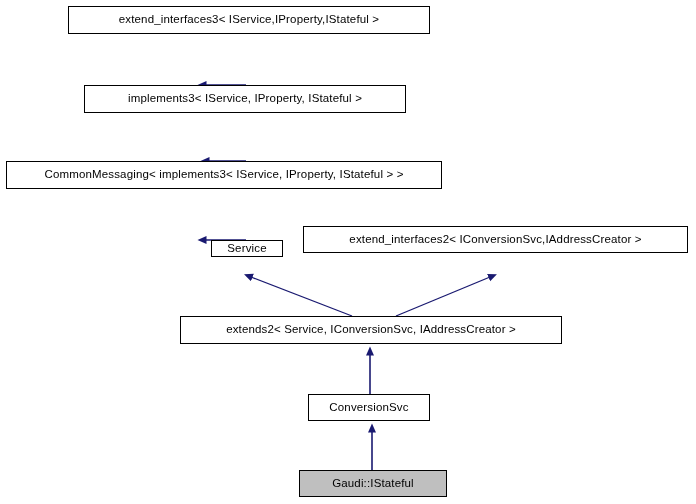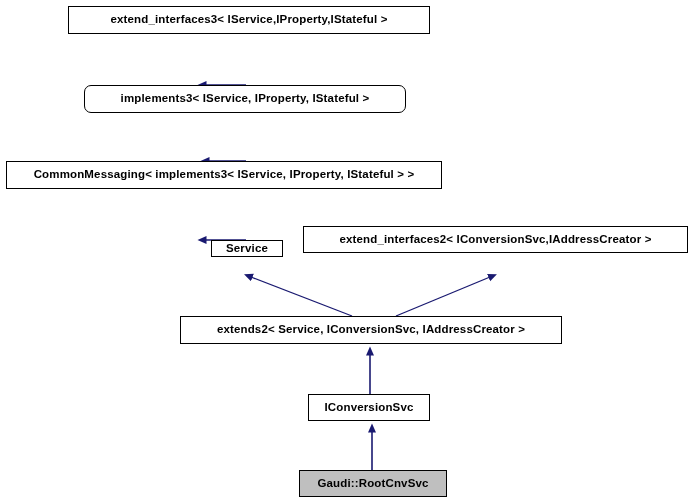--- a/index.html
+++ b/index.html
@@ -36,21 +36,20 @@
   }
   .node.highlight {
     background: #bfbfbf;
   }
   .node-label {
     font-family: "Liberation Sans", sans-serif;
     font-size: 11.5px;
     color: #000000;
     letter-spacing: 0.15px;
     line-height: 1;
-    font-weight: bold;
   }
 </style>
 </head>
 <body>
 
 <div id="diagram">
 
   <svg id="edge-layer" viewBox="0 0 696 504" width="696" height="504" xmlns="http://www.w3.org/2000/svg">
     <defs>
       <marker id="uml-arrow" markerWidth="10" markerHeight="10" refX="1.5" refY="4" orient="auto" markerUnits="userSpaceOnUse">
@@ -69,35 +68,35 @@
     <line x1="396" y1="316" x2="490" y2="277" stroke="#191970" stroke-width="1.3" marker-end="url(#uml-arrow)"></line>
 
     <line x1="370" y1="394" x2="370" y2="354" stroke="#191970" stroke-width="1.6" marker-end="url(#uml-arrow)"></line>
 
     <line x1="372" y1="470" x2="372" y2="431" stroke="#191970" stroke-width="1.6" marker-end="url(#uml-arrow)"></line>
   </svg>
 
   <div class="node" style="left: 68px; top: 6px; width: 362px; height: 28px;">
     <span class="node-label">extend_interfaces3&lt; IService,IProperty,IStateful &gt;</span>
   </div>
-  <div class="node" style="left: 84px; top: 85px; width: 322px; height: 28px; border-radius: 7px;">
+  <div class="node" style="left: 84px; top: 85px; width: 322px; height: 28px;">
     <span class="node-label">implements3&lt; IService, IProperty, IStateful &gt;</span>
   </div>
   <div class="node" style="left: 6px; top: 161px; width: 436px; height: 28px;">
     <span class="node-label">CommonMessaging&lt; implements3&lt; IService, IProperty, IStateful &gt; &gt;</span>
   </div>
   <div class="node" style="left: 211px; top: 240px; width: 72px; height: 17px;">
     <span class="node-label">Service</span>
   </div>
   <div class="node" style="left: 303px; top: 226px; width: 385px; height: 27px;">
     <span class="node-label">extend_interfaces2&lt; IConversionSvc,IAddressCreator &gt;</span>
   </div>
   <div class="node" style="left: 180px; top: 316px; width: 382px; height: 28px;">
     <span class="node-label">extends2&lt; Service, IConversionSvc, IAddressCreator &gt;</span>
   </div>
   <div class="node" style="left: 308px; top: 394px; width: 122px; height: 27px;">
-    <span class="node-label">IConversionSvc</span>
+    <span class="node-label">ConversionSvc</span>
   </div>
   <div class="node highlight" style="left: 299px; top: 470px; width: 148px; height: 27px; background: rgb(191, 191, 191);">
-    <span class="node-label">Gaudi::RootCnvSvc</span>
+    <span class="node-label">Gaudi::IStateful</span>
   </div>
 
 </div>
 
 </body></html>

